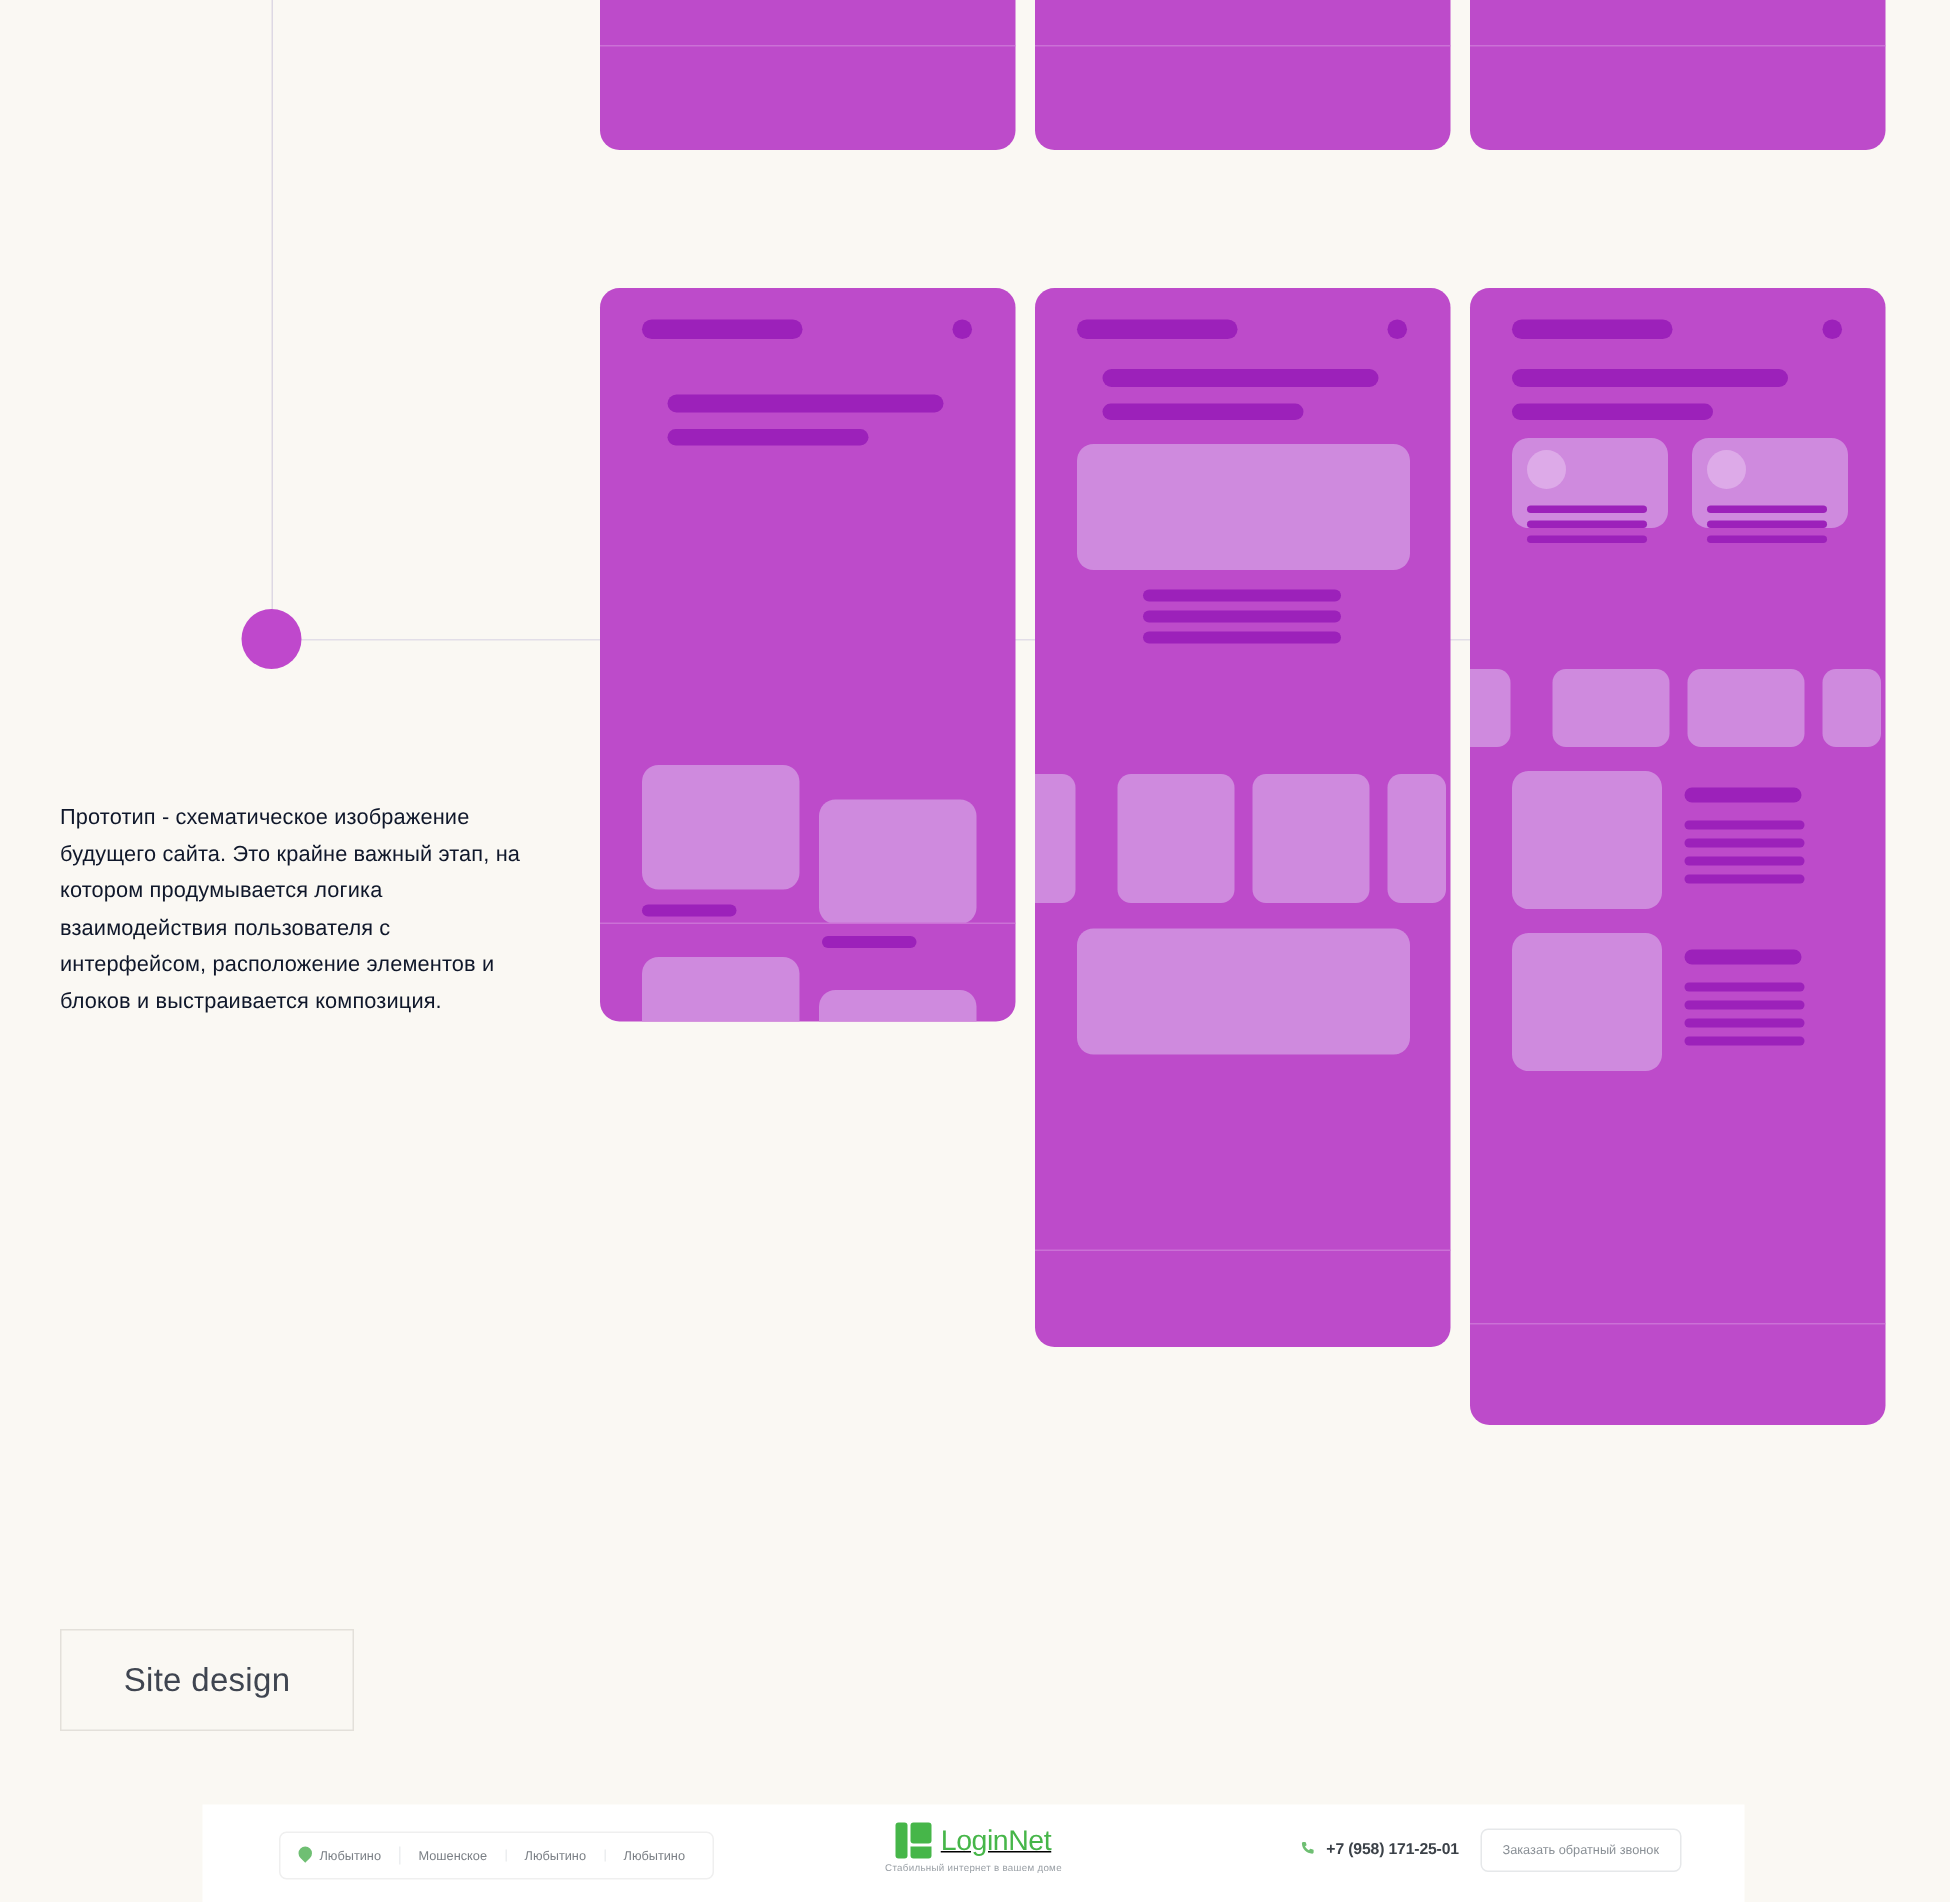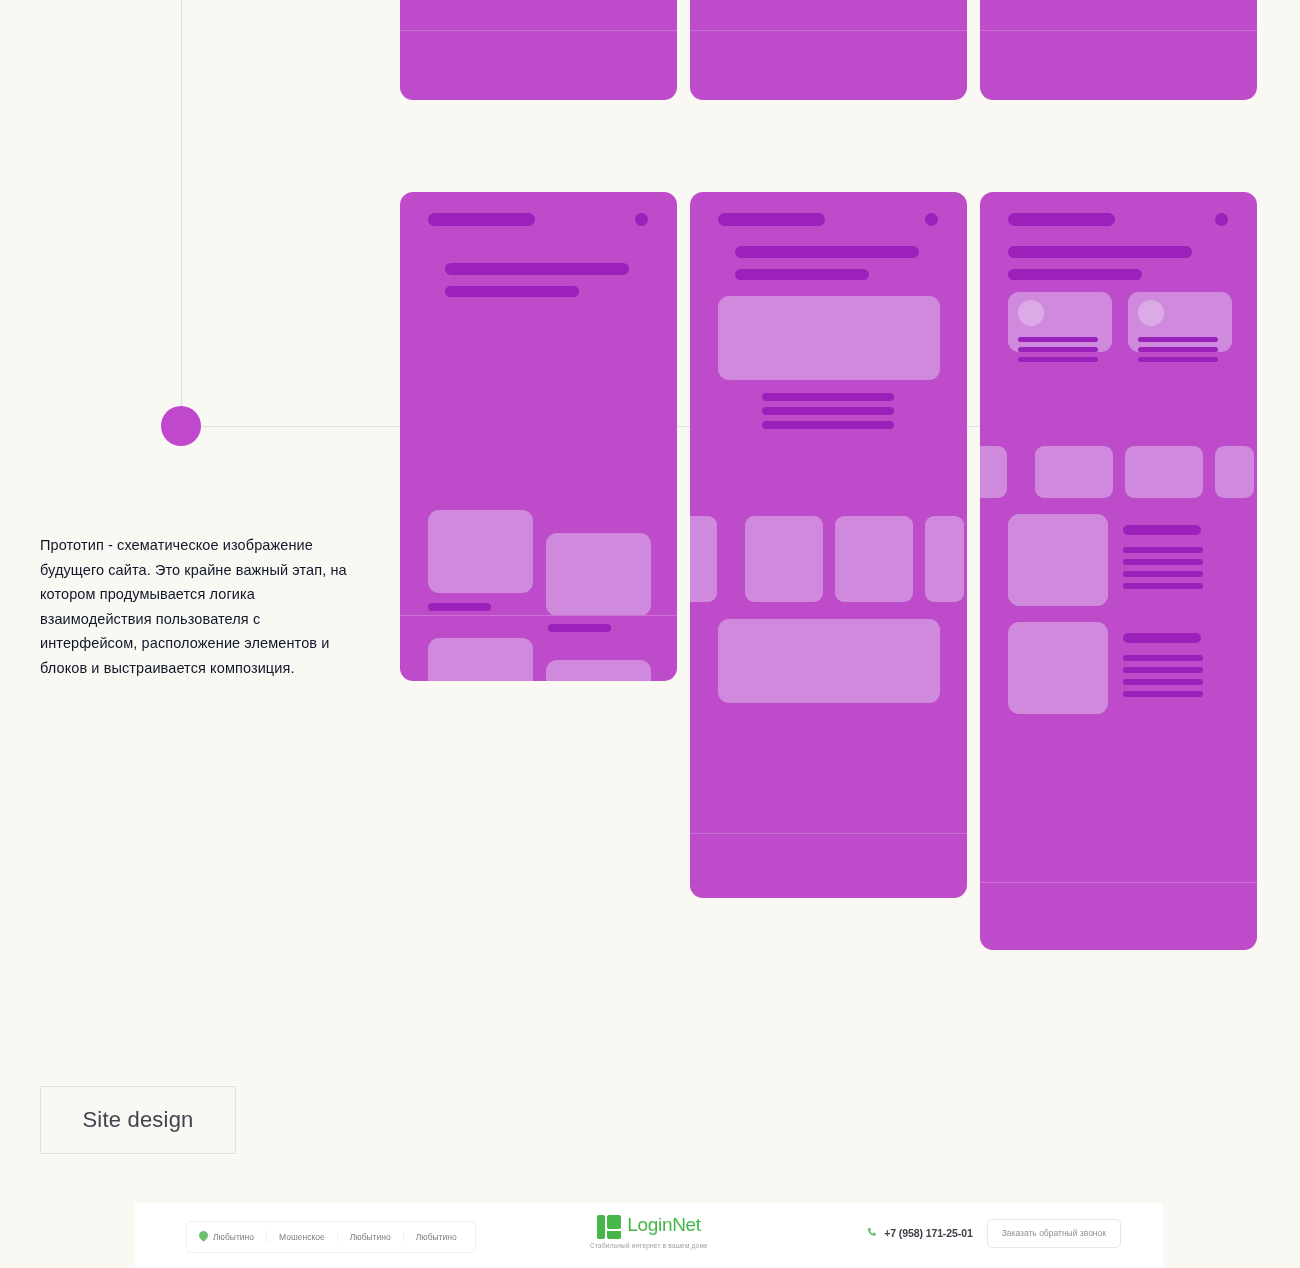--- a/index.html
+++ b/index.html
@@ -175,21 +175,21 @@
 
   .brand {
     position: absolute;
     left: 0; right: 0;
     top: 12px;
     display: flex;
     flex-direction: column;
     align-items: center;
     gap: 3px;
   }
-  .brand-row { display: flex; gap: 6px; }
+  .brand-row { display: flex; align-items: center; gap: 6px; text-decoration: underline; }
   .brand-mark { width: 24px; height: 24px; position: relative; }
   .brand-mark .l-left {
     position: absolute; left: 0; top: 0;
     width: 8px; height: 24px; background: #46b649;
     border-radius: 2px;
   }
   .brand-mark .l-right {
     position: absolute; left: 10px; top: 0;
     width: 14px; height: 14px; background: #46b649;
     border-radius: 2px;

